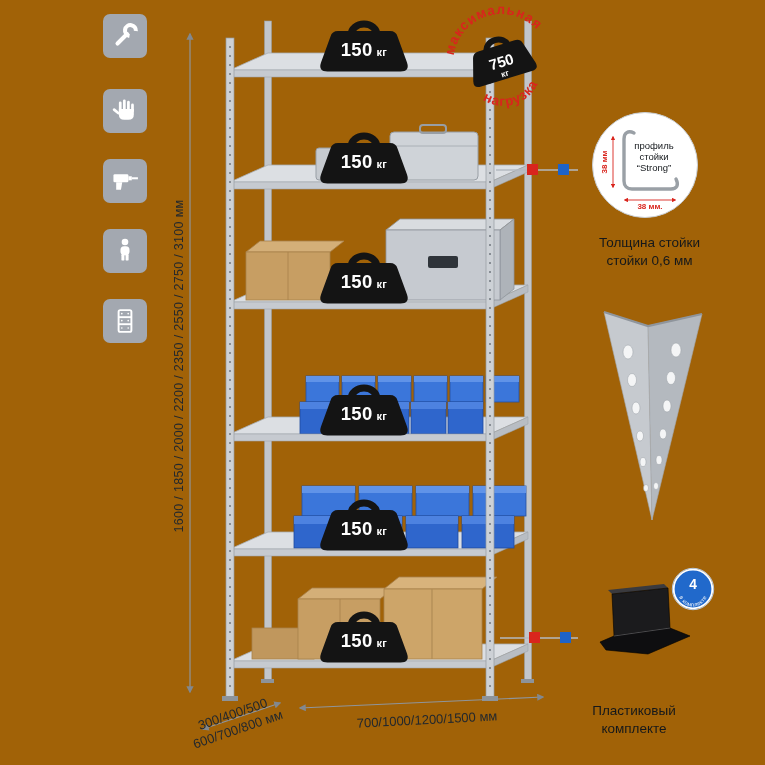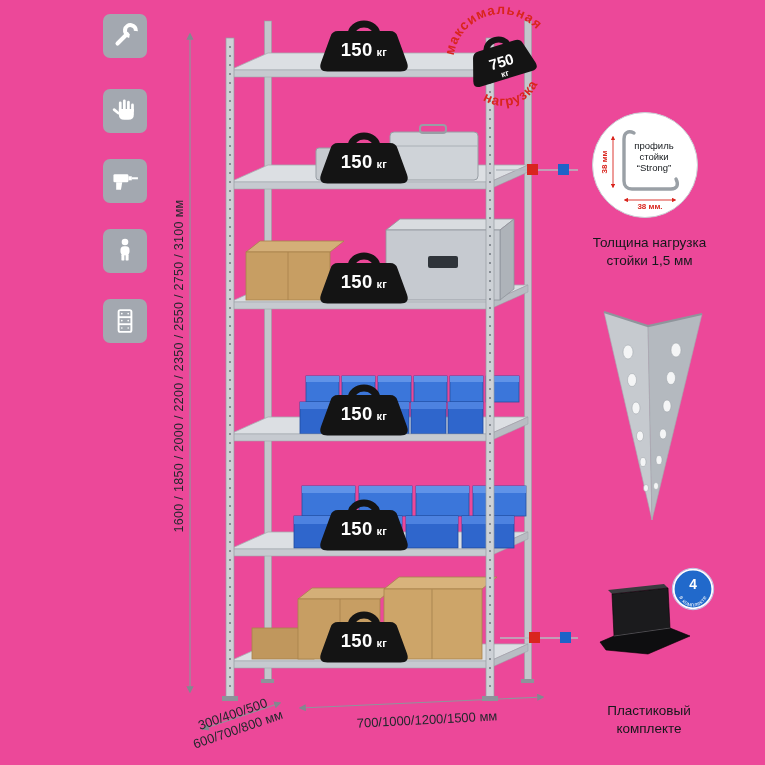--- a/index.html
+++ b/index.html
@@ -1,17 +1,17 @@
 <!DOCTYPE html>
 <html><head>
 <meta charset="utf-8">
 <style>
   * { margin:0; padding:0; box-sizing:border-box; }
   html,body { background:#ffffff; font-family:"Liberation Sans", sans-serif; }
-  .canvas { position:relative; width:765px; height:765px; background:#ec4899; overflow:hidden; }
+  .canvas { position:relative; width:765px; height:765px; background:#a16207; overflow:hidden; }
   svg { display:block; }
   .layer { position:absolute; left:0; top:0; }
 
   
   .feature-tile { position:absolute; left:103px; width:44px; height:44px; background:#a3a8b0;
     border-radius:7px; display:flex; align-items:center; justify-content:center; }
 
   
   .weight { position:absolute; width:116px; height:54px; }
   .weight > svg { position:absolute; inset:0; width:100%; height:100%; }
@@ -34,21 +34,21 @@
   .stamp-unit { font-size:8.5px; font-weight:bold; fill:#ffffff; }
 
   
   .profile-circle { position:absolute; left:592px; top:112px; width:106px; height:106px;
     border:1.5px solid #c9ced4; border-radius:50%; background:#fff; }
   .profile-circle svg { width:103px; height:103px; }
   .profile-text { font-size:9.5px; fill:#14181c; }
   .red-dim { font-size:8px; font-weight:bold; fill:#d9251d; }
   .caption { position:absolute; text-align:center; font-size:13.5px; color:#15181b; line-height:1.32; }
   .profile-caption { left:572px; top:234px; width:155px; }
-  .foot-caption { left:574px; top:702px; width:150px; }
+  .foot-caption { left:559px; top:702px; width:150px; }
 
   
   .badge { position:absolute; left:670px; top:566px; width:46px; height:46px; }
   .badge-num { font-size:15px; font-weight:bold; fill:#ffffff; }
   .badge-arc { font-size:6px; fill:#ffffff; letter-spacing:.4px; }
 </style>
 </head>
 <body>
 
 <div class="canvas">
@@ -348,22 +348,22 @@
       <line x1="20" y1="24" x2="20" y2="74" stroke="#d9251d" stroke-width=".9" marker-start="url(#mR)" marker-end="url(#mR)"></line>
       <line x1="32" y1="87" x2="82" y2="87" stroke="#d9251d" stroke-width=".9" marker-start="url(#mR)" marker-end="url(#mR)"></line>
       <text class="red-dim" x="14" y="49" text-anchor="middle" transform="rotate(-90 14 49)">38 мм</text>
       <text class="red-dim" x="57" y="96" text-anchor="middle">38 мм.</text>
       <text class="profile-text" x="61" y="36" text-anchor="middle">профиль</text>
       <text class="profile-text" x="61" y="47" text-anchor="middle">стойки</text>
       <text class="profile-text" x="61" y="58" text-anchor="middle">“Strong”</text>
     </svg>
   </div>
   <div class="caption profile-caption">
-    <div>Толщина нагрузка</div>
-    <div>стойки 1,5 мм</div>
+    <div>Толщина стойки</div>
+    <div>стойки 0,6 мм</div>
   </div>
 
   <svg class="badge" viewBox="0 0 50 50">
     <defs>
         <path id="badgeArc" d="M 9,28 A 16,16 0 0 0 41,28"></path>
       </defs>
     <circle cx="25" cy="25" r="21" fill="#2169cb" stroke="#ffffff" stroke-width="2"></circle>
     <circle cx="25" cy="25" r="22.5" fill="none" stroke="#bcd2ee" stroke-width="1"></circle>
     <text class="badge-num" x="25" y="25" text-anchor="middle">4</text>
     <text class="badge-arc" text-anchor="middle"><textPath href="#badgeArc" startOffset="50%">в комплекте</textPath></text>

